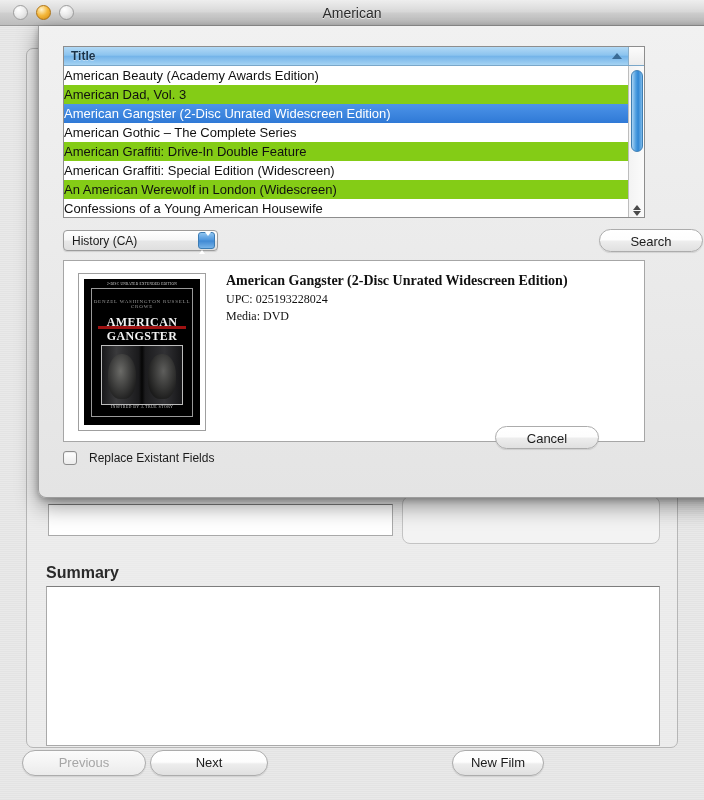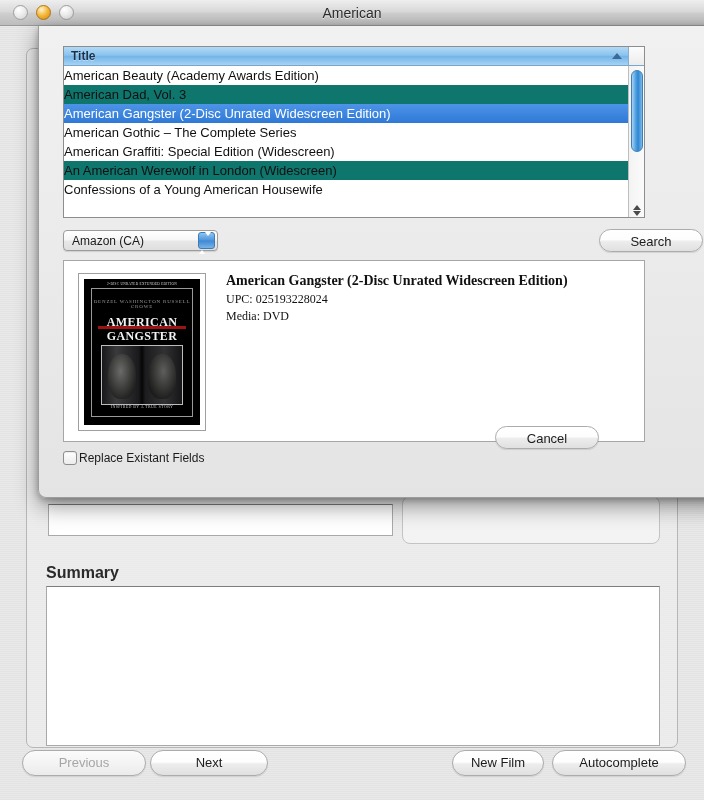--- a/index.html
+++ b/index.html
@@ -136,21 +136,21 @@
     position: absolute; right: 0; top: 0; width: 16px; height: 18px;
     background: linear-gradient(to bottom, #fcfcfc, #ececec);
     border-left: 1px solid #8aaec9;
   }
   .rows { position: absolute; left: 0; top: 19px; width: 566px; height: 153px; }
   .row {
     height: 19px; line-height: 19px;
     font-size: 13px; color: #101010;
     white-space: nowrap; overflow: hidden;
   }
-  .row.alt { background: #0f766e; }
+  .row.alt { background: #84cc16; }
   .row.sel {
     background: linear-gradient(to bottom, #4d94e8 0%, #2f79d6 100%);
     color: #ffffff;
   }
 
   
   .vscroll {
     position: absolute; right: 0; top: 19px; width: 16px; height: 153px;
     background: linear-gradient(to right, #f3f3f3, #fbfbfb);
     border-left: 1px solid #bdbdbd;
@@ -245,21 +245,21 @@
     position: absolute; left: 0; bottom: 16px; width: 100%;
     text-align: center; font-size: 4px; letter-spacing: .4px; color: #c8c8c8;
     font-family: "Liberation Serif", serif;
   }
 
   .dtext { position: absolute; left: 162px; top: 12px; font-family: "Liberation Serif", serif; }
   .dtext .dt-title { font-size: 14px; font-weight: bold; color: #111; margin-bottom: 2px; }
   .dtext .dt-line  { font-size: 12px; color: #111; line-height: 17px; }
 
   
-  .cbwrap { position: absolute; left: 24px; top: 425px; display: flex; align-items: center; gap: 2px; }
+  .cbwrap { position: absolute; left: 24px; top: 425px; display: flex; align-items: center; gap: 12px; }
   .cbox {
     width: 14px; height: 14px; border: 1px solid #8e8e8e; border-radius: 3px;
     background: linear-gradient(to bottom, #ffffff, #ececec);
     box-shadow: inset 0 1px 1px rgba(0,0,0,.08);
   }
   .cblabel { font-size: 12px; color: #1b1b1b; }
   #btn-cancel { position: absolute; right: 128px; top: 400px; width: 104px; height: 23px; border-radius: 12px; }
   #btn-save   { position: absolute; right: 14px;  top: 423px; width: 104px; height: 23px; border-radius: 12px; }
   .sheet .cap-btn { position: absolute; }
 </style>
@@ -292,53 +292,53 @@
     <div class="bg-field f-left"></div>
     <div class="bg-roundbox"></div>
     <div class="bg-label">Summary</div>
     <div class="bg-textarea"></div>
   </div>
 
   <div class="btnbar">
     <div class="cap-btn disabled" id="btn-previous">Previous</div>
     <div class="cap-btn" id="btn-next">Next</div>
     <div class="cap-btn" id="btn-newfilm">New Film</div>
-    <div class="cap-btn" id="btn-autocomp">Autocomplete</div>
   </div>
 
   <div class="sheet">
 
     <div class="list-wrap">
       <div class="list-header">
         <span class="hl">Title</span>
         <span class="sort-tri"></span>
         <span class="hdr-cap"></span>
       </div>
 
       <div class="rows">
         <div class="row">American Beauty (Academy Awards Edition)</div>
         <div class="row alt">American Dad, Vol. 3</div>
         <div class="row sel">American Gangster (2-Disc Unrated Widescreen Edition)</div>
         <div class="row">American Gothic – The Complete Series</div>
+        <div class="row alt">American Graffiti: Drive-In Double Feature</div>
         <div class="row">American Graffiti: Special Edition (Widescreen)</div>
         <div class="row alt">An American Werewolf in London (Widescreen)</div>
         <div class="row">Confessions of a Young American Housewife</div>
       </div>
 
       <div class="vscroll">
         <div class="vthumb"></div>
         <div class="vbtns">
           <div class="vtri up"></div>
           <div class="vtri dn"></div>
         </div>
       </div>
     </div>
 
     <div class="popup">
-      <span>Amazon (CA)</span>
+      <span>History (CA)</span>
       <span class="popup-arrows">
         <span class="pa-tri up"></span>
         <span class="pa-tri dn"></span>
       </span>
     </div>
 
     <div class="cap-btn" id="btn-search">Search</div>
 
     <div class="detail">
       <div class="cover">

